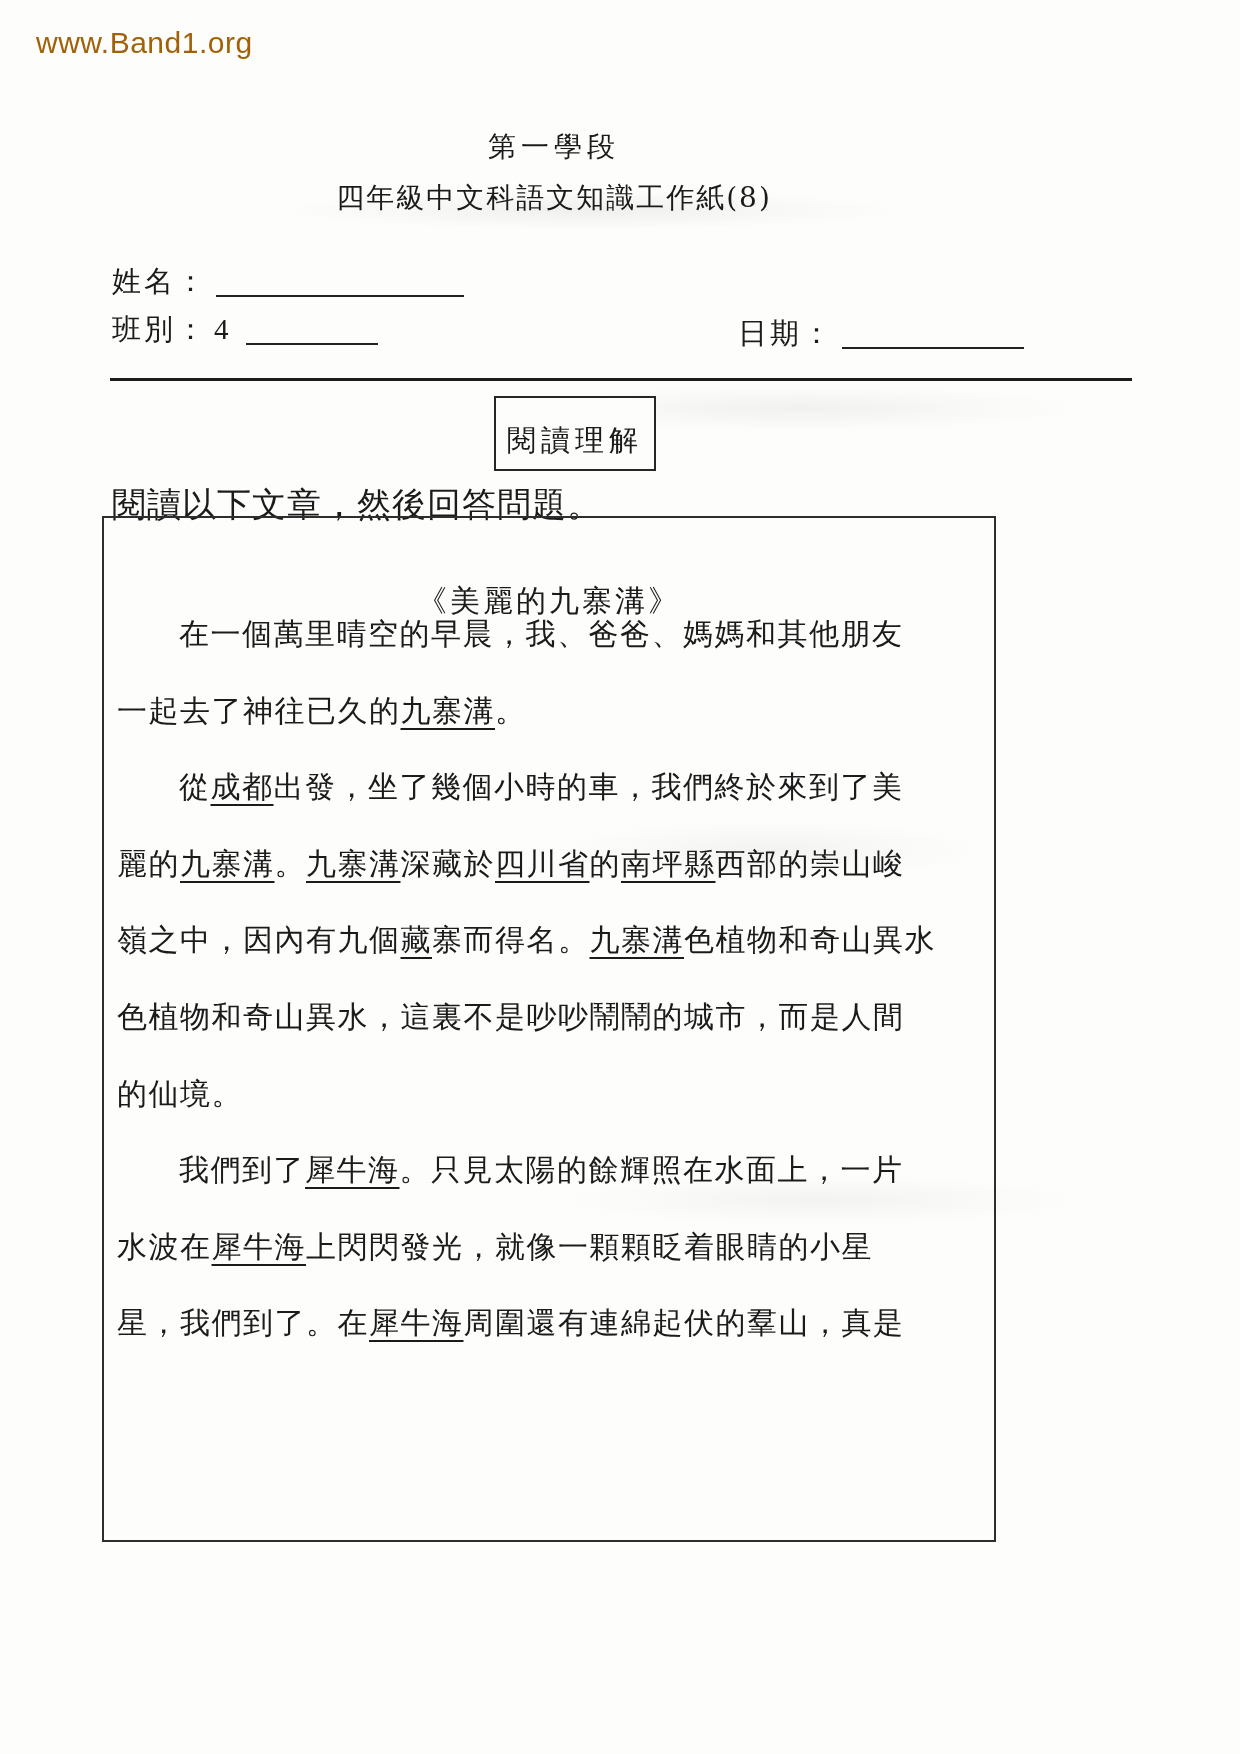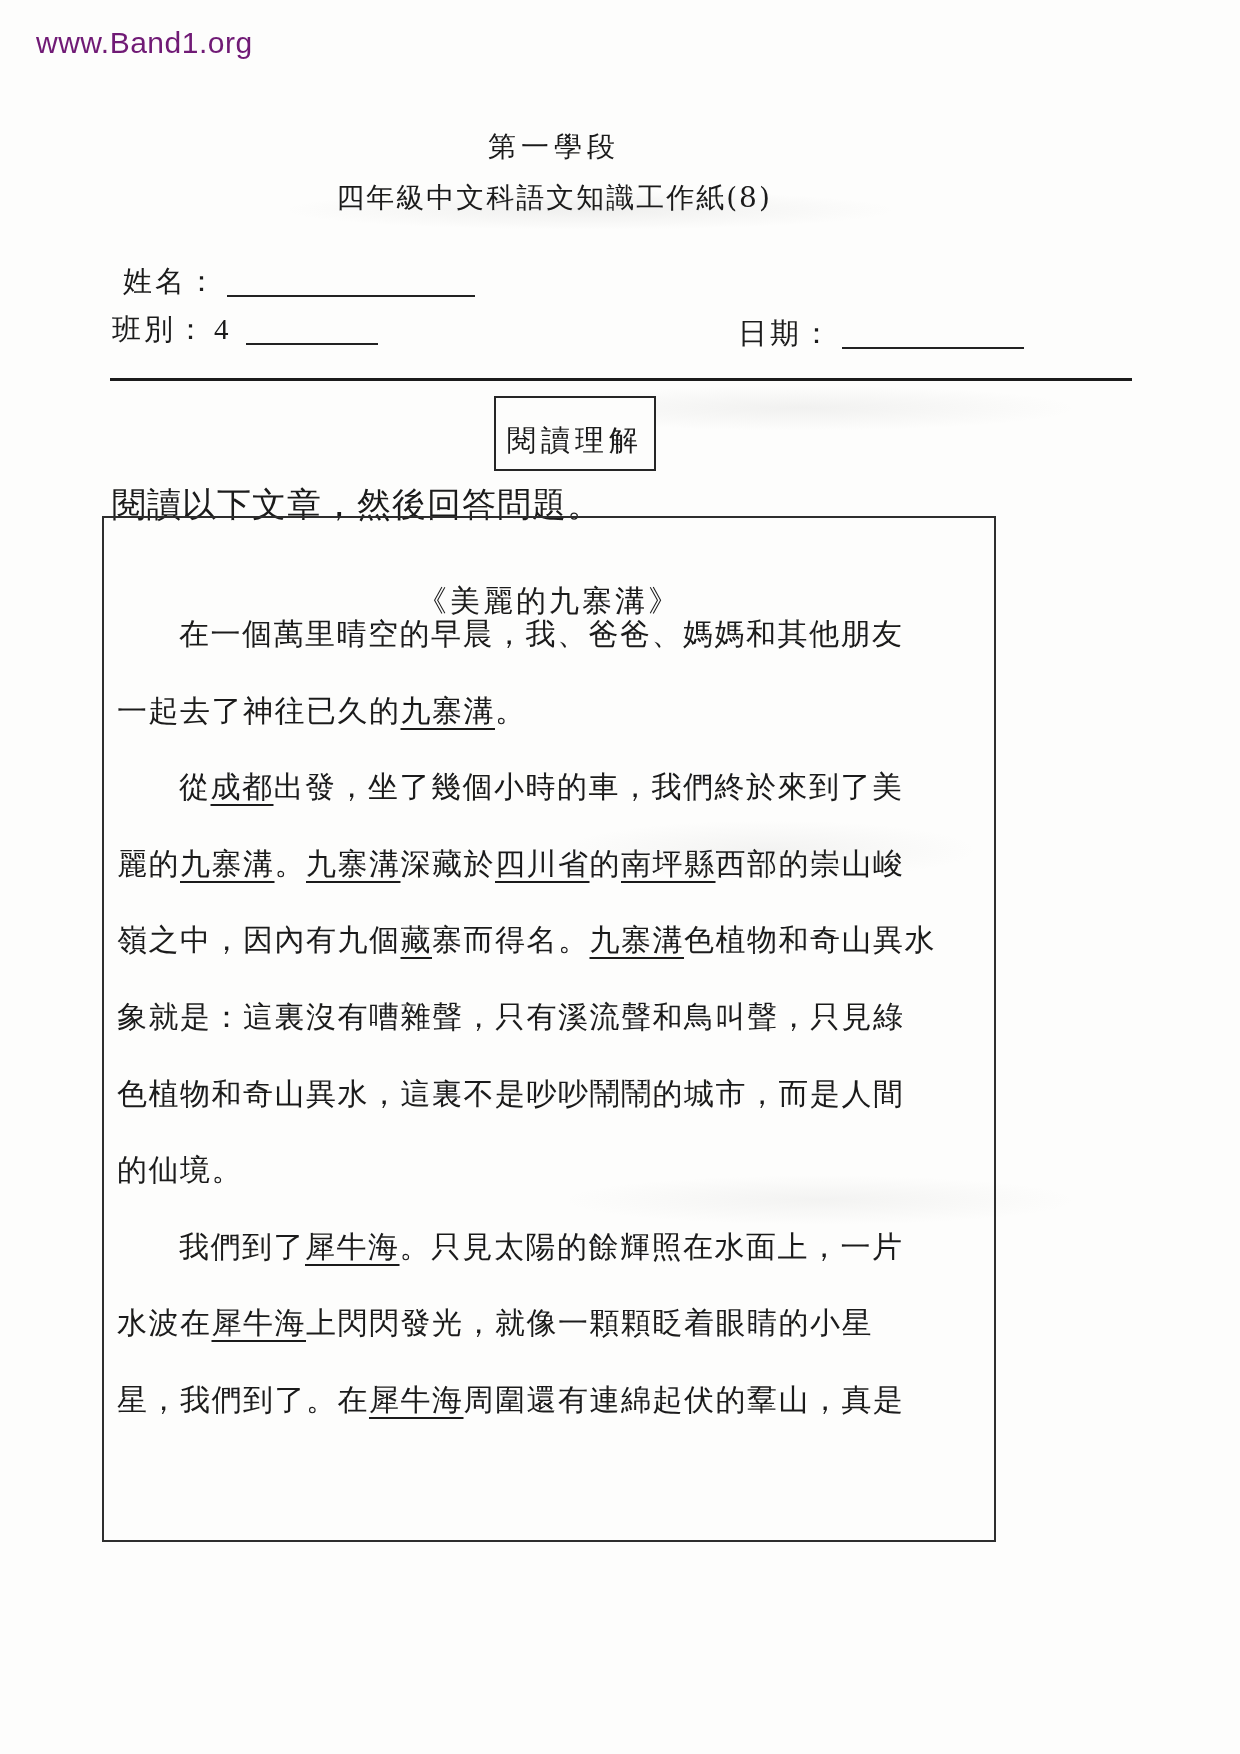--- a/index.html
+++ b/index.html
@@ -22,32 +22,32 @@
   .smudge.s2 { left:520px; top:385px; width:560px; height:46px;
     background:radial-gradient(ellipse at center, rgba(120,120,118,0.09), rgba(120,120,118,0) 70%); }
   .smudge.s3 { left:560px; top:820px; width:420px; height:60px;
     background:radial-gradient(ellipse at center, rgba(125,125,122,0.08), rgba(125,125,122,0) 70%); }
   .smudge.s4 { left:560px; top:1175px; width:520px; height:50px;
     background:radial-gradient(ellipse at center, rgba(125,125,122,0.08), rgba(125,125,122,0) 70%); }
 
   .watermark {
     position:absolute; left:36px; top:26px;
     font-family:"Liberation Sans","DejaVu Sans",sans-serif;
-    font-size:30px; color:#701a75; letter-spacing:0.5px;
+    font-size:30px; color:#a16207; letter-spacing:0.5px;
   }
 
   .header-block {
     position:absolute; left:0; top:128px; width:1108px;
     text-align:center;
   }
   .header-title { font-size:28px; letter-spacing:5px; }
   .header-subtitle { font-size:28px; letter-spacing:2px; margin-top:13px; }
 
   .field { position:absolute; font-size:29px; letter-spacing:3px; white-space:nowrap; }
-  .field-name  { left:112px; top:262px;margin-left:11px; }
+  .field-name  { left:112px; top:262px; }
   .field-class { left:112px; top:310px; }
   .field-date  { left:738px; top:314px; }
   .blank {
     display:inline-block;
     border-bottom:2.5px solid #222;
     height:30px;
     vertical-align:-6px;
     margin-left:8px;
   }
   .blank.name  { width:248px; }
@@ -139,21 +139,20 @@
   <div class="instruction">閱讀以下文章，然後回答問題。</div>
 
   <div class="article-box">
     <div class="article-title">《美麗的九寨溝》</div>
     <div class="article-lines">
         <div class="line indent"><span>在一個萬里晴空的早晨，我、爸爸、媽媽和其他朋友</span></div>
         <div class="line"><span>一起去了神往已久的</span><span class="u">九寨溝</span><span>。</span></div>
         <div class="line indent"><span>從</span><span class="u">成都</span><span>出發，坐了幾個小時的車，我們終於來到了美</span></div>
         <div class="line"><span>麗的</span><span class="u">九寨溝</span><span>。</span><span class="u">九寨溝</span><span>深藏於</span><span class="u">四川省</span><span>的</span><span class="u">南坪縣</span><span>西部的崇山峻</span></div>
         <div class="line"><span>嶺之中，因內有九個</span><span class="u">藏</span><span>寨而得名。</span><span class="u">九寨溝</span><span>色植物和奇山異水</span></div>
-        <div class="line"><span>象就是：這裏沒有嘈雜聲，只有溪流聲和鳥叫聲，只見綠</span></div>
         <div class="line"><span>色植物和奇山異水，這裏不是吵吵鬧鬧的城市，而是人間</span></div>
         <div class="line"><span>的仙境。</span></div>
         <div class="line indent"><span>我們到了</span><span class="u">犀牛海</span><span>。只見太陽的餘輝照在水面上，一片</span></div>
         <div class="line"><span>水波在</span><span class="u">犀牛海</span><span>上閃閃發光，就像一顆顆眨着眼睛的小星</span></div>
         <div class="line"><span>星，我們到了。在</span><span class="u">犀牛海</span><span>周圍還有連綿起伏的羣山，真是</span></div>
       </div>
   </div>
 
 </div>
 

